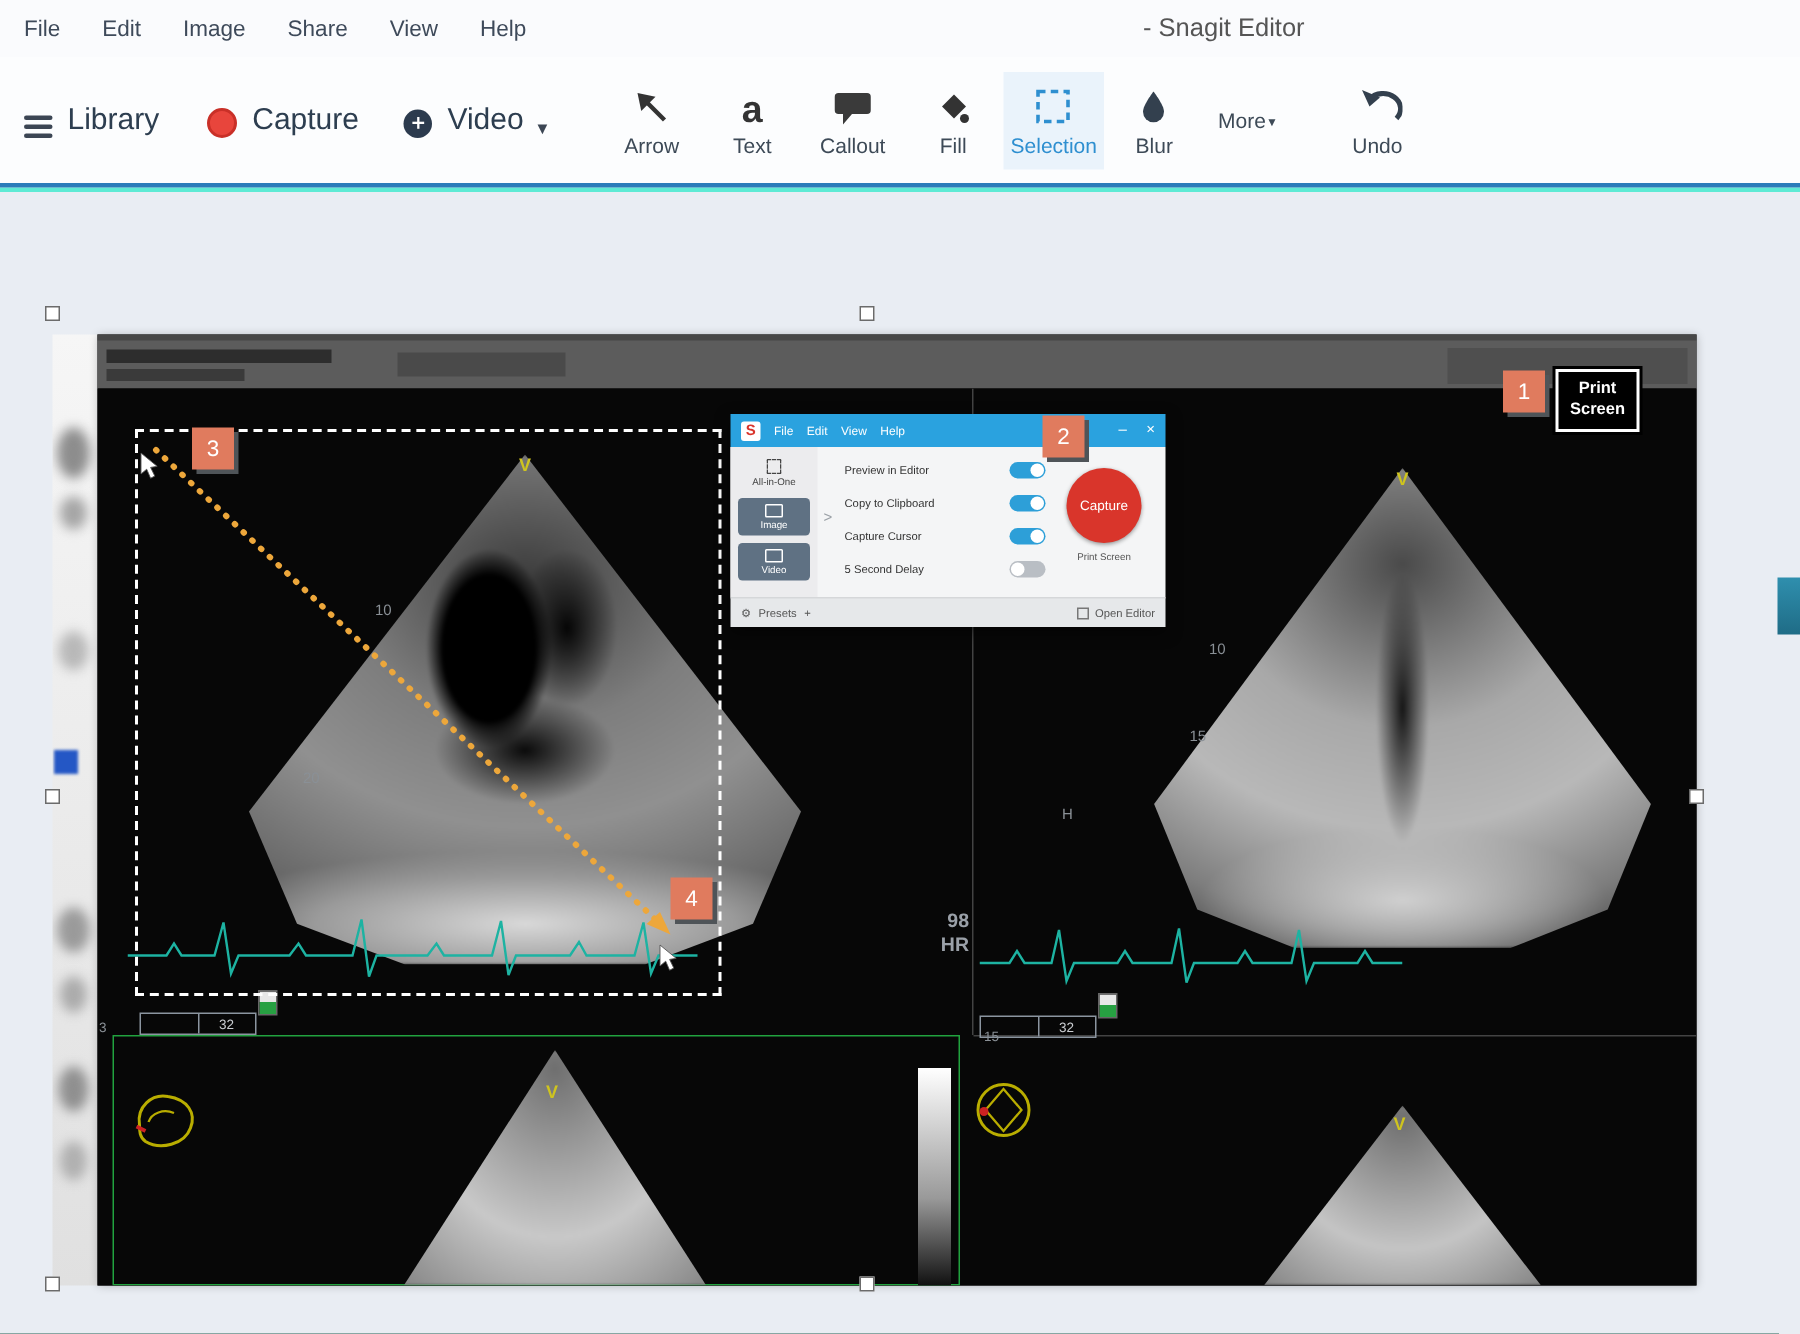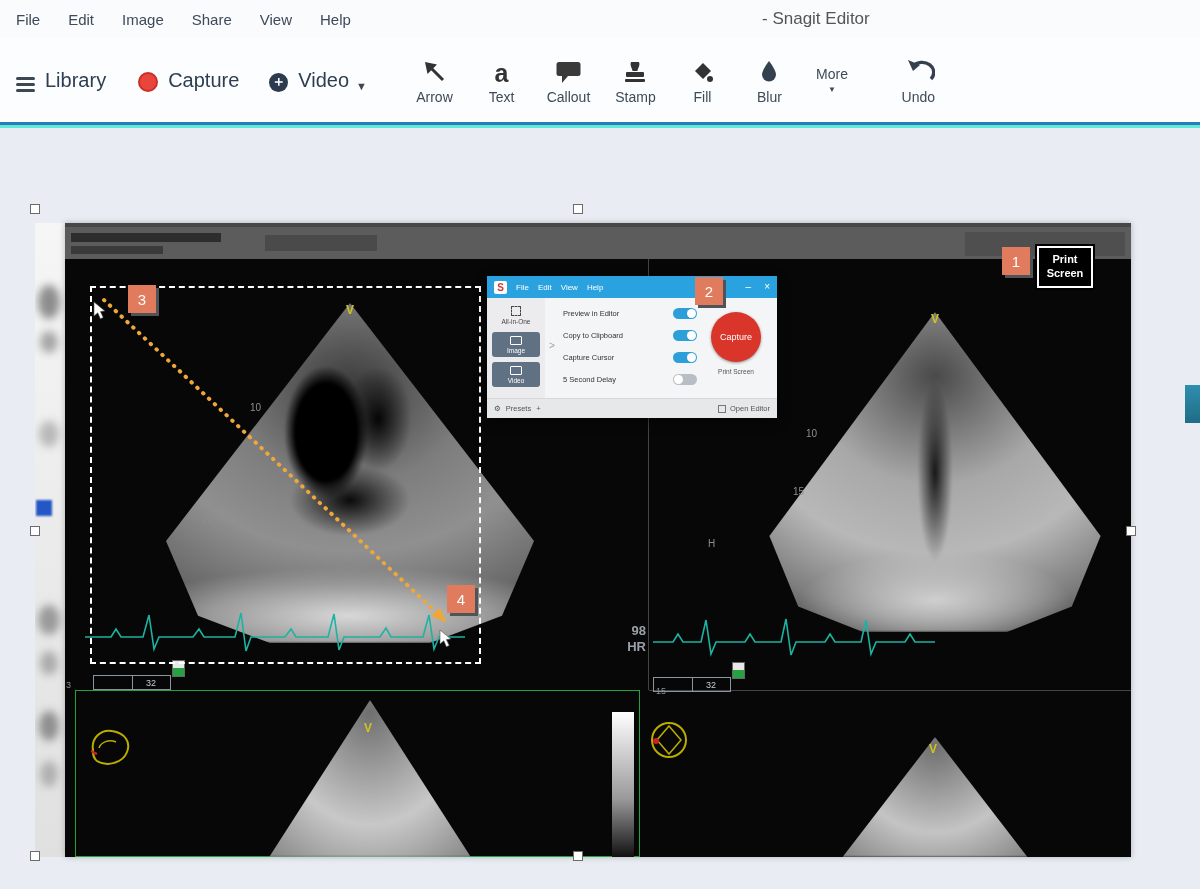--- a/index.html
+++ b/index.html
@@ -16,21 +16,21 @@
   .tb-group { display:flex; align-items:flex-end; font-size:20px; color:#2d3e50; }
   .ham { display:flex; flex-direction:column; gap:3px; margin-right:10px; }
   .ham i { display:block; width:19px; height:3px; background:#3c4654; border-radius:2px; }
   .cap-dot { width:20px; height:20px; border-radius:50%; background:#e8453c; border:2px solid #c93028; margin-right:10px; }
   .create-plus { width:19px; height:19px; border-radius:50%; background:#2c3b4e; color:#fff; font-size:14px; font-weight:bold; display:flex; align-items:center; justify-content:center; margin-right:10px; }
   .caret { font-size:11px; color:#3c4654; margin-left:7px; }
   .tools { display:flex; margin-left:34px; align-items:stretch; }
   .tool { width:67px; display:flex; flex-direction:column; align-items:center; justify-content:flex-end; padding:6px 0 8px; gap:5px; font-size:14px; color:#3d4a57; }
   .tool .icon-box { height:30px; display:flex; align-items:flex-end; justify-content:center; }
   .tool.active { background:#eaf3fb; color:#2e8fd0; }
-  .tool-more { width:58px; display:flex; flex-direction:column; align-items:center; justify-content:center; font-size:14px; color:#3d4a57; }
+  .tool-more { width:58px; display:flex; flex-direction:row; align-items:center; justify-content:center; font-size:14px; color:#3d4a57; }
   .tool-more .caret-sm { font-size:8px; margin-top:3px; color:#3d4a57; }
   .glyph-a { font-size:25px; line-height:22px; color:#333; font-weight:bold; }
 
   
   .canvas { position:absolute; left:0; top:128px; width:1200px; height:761px; background:#e9edf3; }
   .handle { position:absolute; width:10px; height:10px; background:#fff; border:1px solid #6b6b6b; z-index:40; }
   .side-box { position:absolute; left:1185px; top:257px; width:15px; height:38px; background:linear-gradient(#2f8fae,#1f6c86); }
 
   .shot { position:absolute; left:35px; top:81px; width:1096px; height:648px; }
 
@@ -64,21 +64,21 @@
       radial-gradient(ellipse 85% 85% at 50% 20%, #4a4a4a 0%, #a8a8a8 40%, #b8b8b8 65%, #7d7d7d 90%, #5a5a5a 100%); }
   .fan-bl { left:185px; top:441px; width:240px; height:157px;
     clip-path:polygon(50% 0%,92% 100%,8% 100%);
     background:radial-gradient(ellipse at 50% 8%, #6f6f6f 0%, #c8c8c8 55%, #8a8a8a 90%); }
   .fan-br { left:760px; top:478px; width:220px; height:120px;
     clip-path:polygon(50% 0%,92% 100%,8% 100%);
     background:radial-gradient(ellipse at 50% 8%, #6f6f6f 0%, #c4c4c4 55%, #888 90%); }
 
   .v-mark { position:absolute; color:#cfc41e; font-size:12px; font-weight:bold; width:12px; text-align:center; }
   .us-label { position:absolute; color:#8a9096; font-size:10px; }
-  .hr-box { position:absolute; left:545px; top:364px; width:36px; text-align:right; color:#9aa0a8; font-size:13px; font-weight:bold; line-height:16px; }
+  .hr-box { position:absolute; left:545px; top:347px; width:36px; text-align:right; color:#9aa0a8; font-size:13px; font-weight:bold; line-height:16px; }
   .scale-box { position:absolute; width:78px; height:15px; border:1px solid #8b95a0; color:#c9ccd0; font-size:9px; display:flex; align-items:center; justify-content:flex-end; padding-right:14px;
     background-image:linear-gradient(#8b95a0,#8b95a0); background-size:1px 100%; background-position:center; background-repeat:no-repeat;margin-top:12px; }
   .cal-icon { position:absolute; width:13px; height:17px; background:linear-gradient(#e8e8e8 45%, #27a042 45%); border:1px solid #666; }
   .gray-bar { position:absolute; left:547px; top:453px; width:22px; height:145px; background:linear-gradient(to bottom,#ffffff,#999 60%,#111); }
   .ecg { position:absolute; }
 
   
   .ps-label { position:absolute; left:972px; top:23px; width:56px; height:42px; background:#000; border:2px solid #fff; box-shadow:0 0 0 2px #000;
     color:#fff; font-size:11px; font-weight:bold; text-align:center; display:flex; flex-direction:column; justify-content:center; line-height:1.25; z-index:14; }
 
@@ -168,36 +168,34 @@
       <div class="tool">
         <span class="icon-box">
           <svg width="27" height="25" viewBox="0 0 27 25">
               <path d="M4 3 h19 a2.5 2.5 0 0 1 2.5 2.5 v9 a2.5 2.5 0 0 1 -2.5 2.5 h-10 l-6 7 v-7 h-3 a2.5 2.5 0 0 1 -2.5 -2.5 v-9 A2.5 2.5 0 0 1 4 3 Z" fill="#3a3a3a"></path>
             </svg>
         </span>
         <span>Callout</span>
       </div>
       <div class="tool">
         <span class="icon-box">
-          <svg width="26" height="24" viewBox="0 0 26 24">
-              <path d="M9 2 h8 c1.5 4 -1.5 6 -1.5 9 h-5 c0 -3 -3 -5 -1.5 -9 Z" fill="#333"></path>
-              <rect x="4" y="12" width="18" height="5" rx="1" fill="#333"></rect>
-              <rect x="3" y="19" width="20" height="3" rx="1" fill="#333"></rect>
-            </svg>
-        </span>
-        <span>Stamp</span>
-      </div>
-      <div class="tool">
-        <span class="icon-box">
           <svg width="26" height="25" viewBox="0 0 26 25">
               <path d="M6 12 L14 4 L22 12 L14 20 Z" fill="#333"></path>
               <circle cx="21" cy="20" r="3" fill="#333"></circle>
             </svg>
         </span>
         <span>Fill</span>
+      </div>
+      <div class="tool active">
+        <span class="icon-box">
+          <svg width="26" height="26" viewBox="0 0 26 26">
+              <rect x="3" y="3" width="20" height="20" fill="none" stroke="#2e8fd0" stroke-width="2.4" stroke-dasharray="5 3.5"></rect>
+            </svg>
+        </span>
+        <span>Selection</span>
       </div>
       <div class="tool">
         <span class="icon-box">
           <svg width="26" height="26" viewBox="0 0 26 26">
               <path d="M13 3 C13 3 6 12 6 16.5 a7 7 0 0 0 14 0 C20 12 13 3 13 3 Z" fill="#33404e"></path>
             </svg>
         </span>
         <span>Blur</span>
       </div>
       <div class="tool-more">

